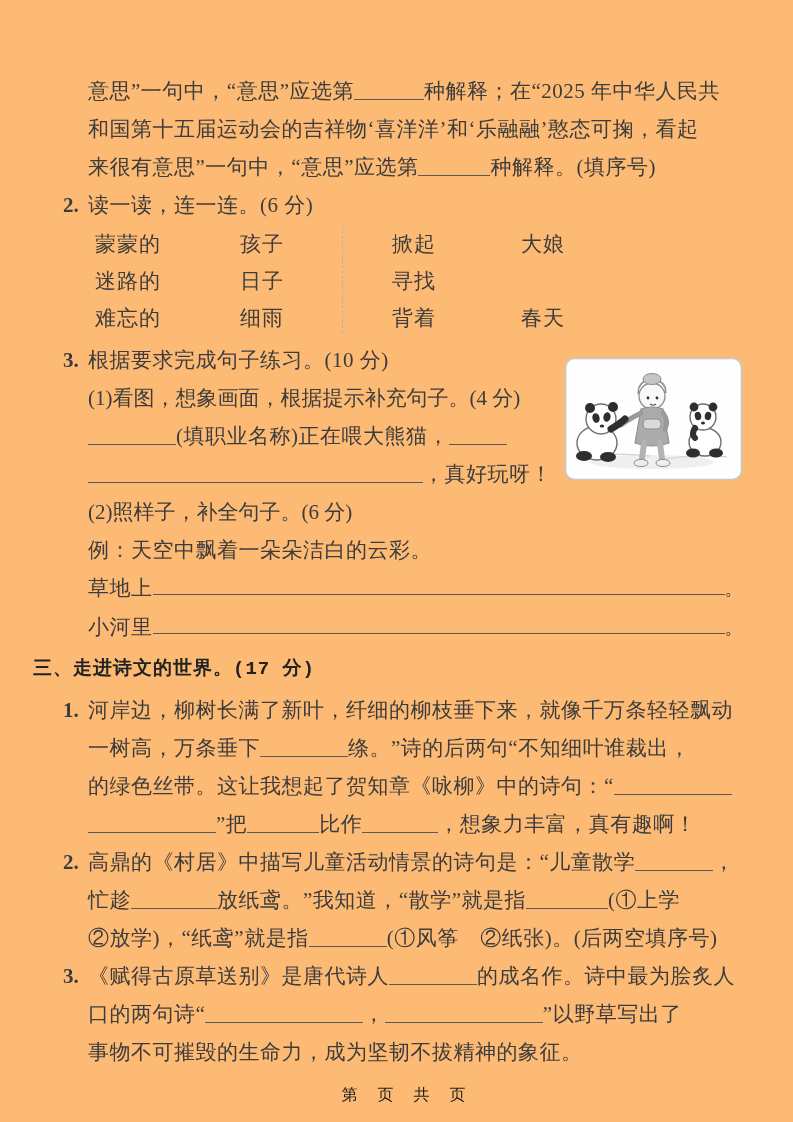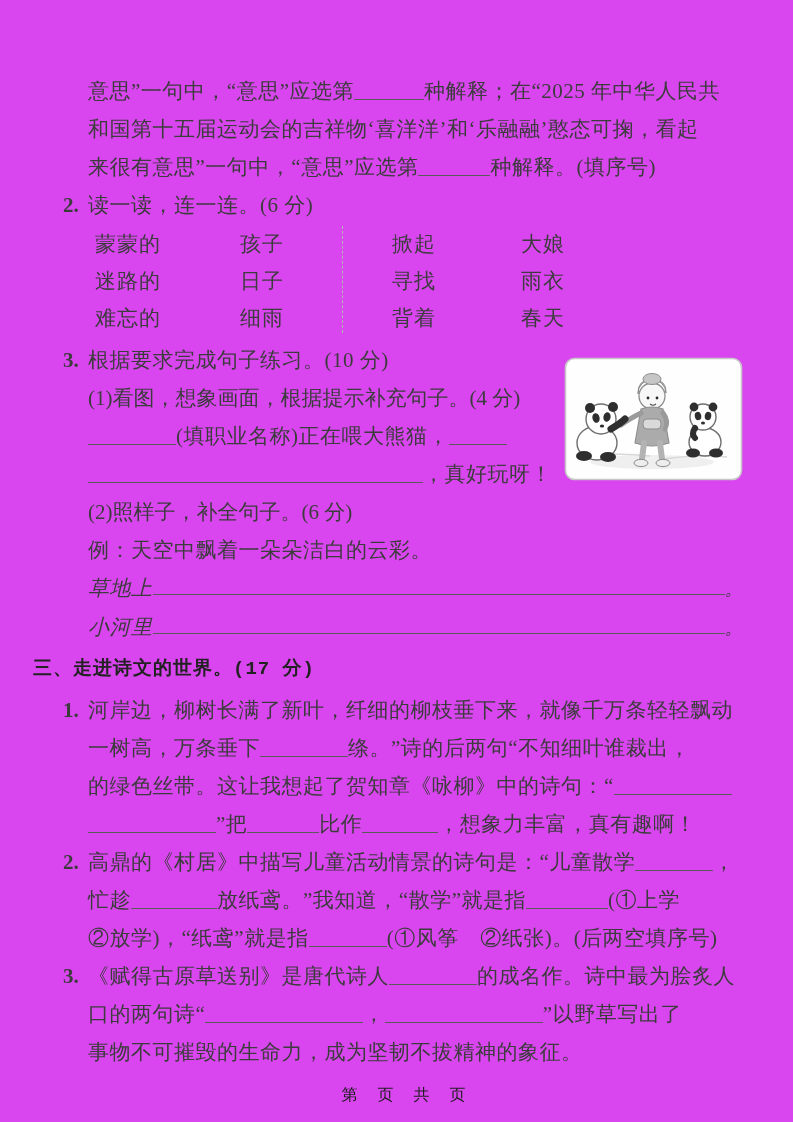--- a/index.html
+++ b/index.html
@@ -1,19 +1,19 @@
 <!DOCTYPE html>
 <html><head>
 <meta charset="utf-8">
 <style>
   html,body { margin:0; padding:0; background:#ffffff; }
   .page {
     position:relative;
     width:793px; height:1122px;
-    background:#d946ef;
+    background:#fdba74;
     font-family:"Liberation Serif", serif;
     color:#3c3c3c;
     overflow:hidden;
   }
   .content { padding:72px 50px 0 33px; }
   .line {
     font-size:21px;
     line-height:38px;
     padding-left:55px;
     white-space:nowrap;
@@ -56,21 +56,21 @@
     grid-template-columns:145px 152px 129px auto;
     font-size:21px;
     line-height:37px;
     letter-spacing:1px;
   }
   .mdivider {
     position:absolute;
     left:247px; top:0; bottom:4px;
     border-left:1.5px dashed #b3b3b3;
   }
-  .fillline { display:flex; align-items:baseline;font-style:italic; }
+  .fillline { display:flex; align-items:baseline; }
   .fillline .blank.grow { flex:1; }
   .endperiod { font-size:18px; }
   .illus {
     position:absolute;
     top:357px; right:50px;
     width:179px; height:124px;
   }
   .footer {
     position:absolute;
     left:8px; bottom:16px;
@@ -106,21 +106,20 @@
       <div class="mrow">
         <span>蒙蒙的</span>
         <span>孩子</span>
         <span>掀起</span>
         <span>大娘</span>
       </div>
       <div class="mrow">
         <span>迷路的</span>
         <span>日子</span>
         <span>寻找</span>
-        <span>雨衣</span>
       </div>
       <div class="mrow">
         <span>难忘的</span>
         <span>细雨</span>
         <span>背着</span>
         <span>春天</span>
       </div>
     </div>
 
     <div class="line qline">

